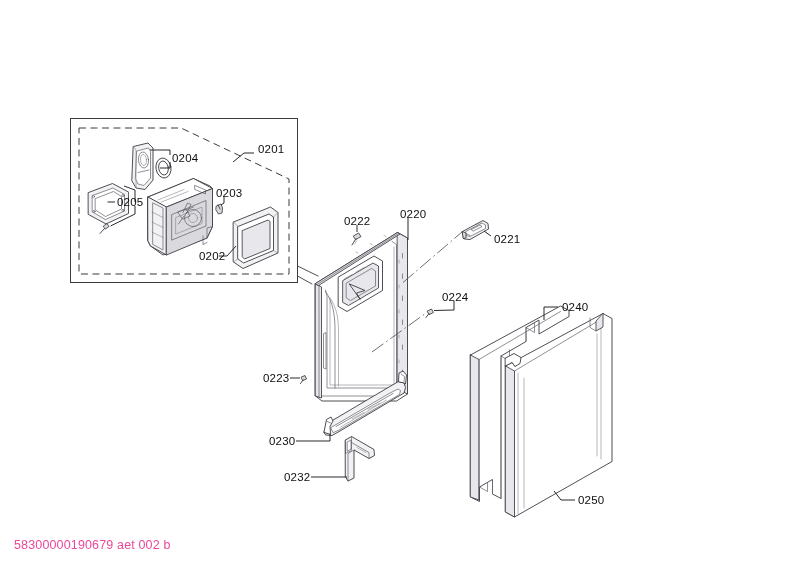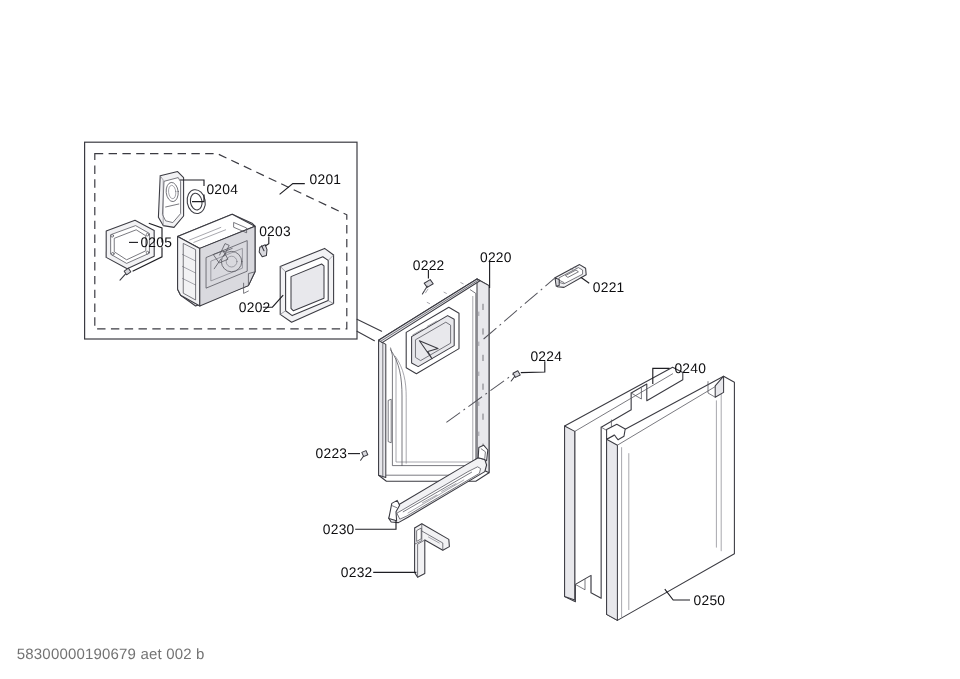--- a/index.html
+++ b/index.html
@@ -44,21 +44,21 @@
     font-size: 11.5px;
     fill: #0d0d0f;
     letter-spacing: 0.2px;
   }
   .caption {
     position: absolute;
     left: 14px;
     top: 538px;
     font-family: "Liberation Sans", sans-serif;
     font-size: 12.5px;
-    color: #737373;
+    color: #ec4899;
     letter-spacing: 0.15px;
     white-space: nowrap;
   }
 </style>
 </head>
 <body>
 
 <div id="diagram-root">
 
   <svg id="art" viewBox="0 0 800 566">

